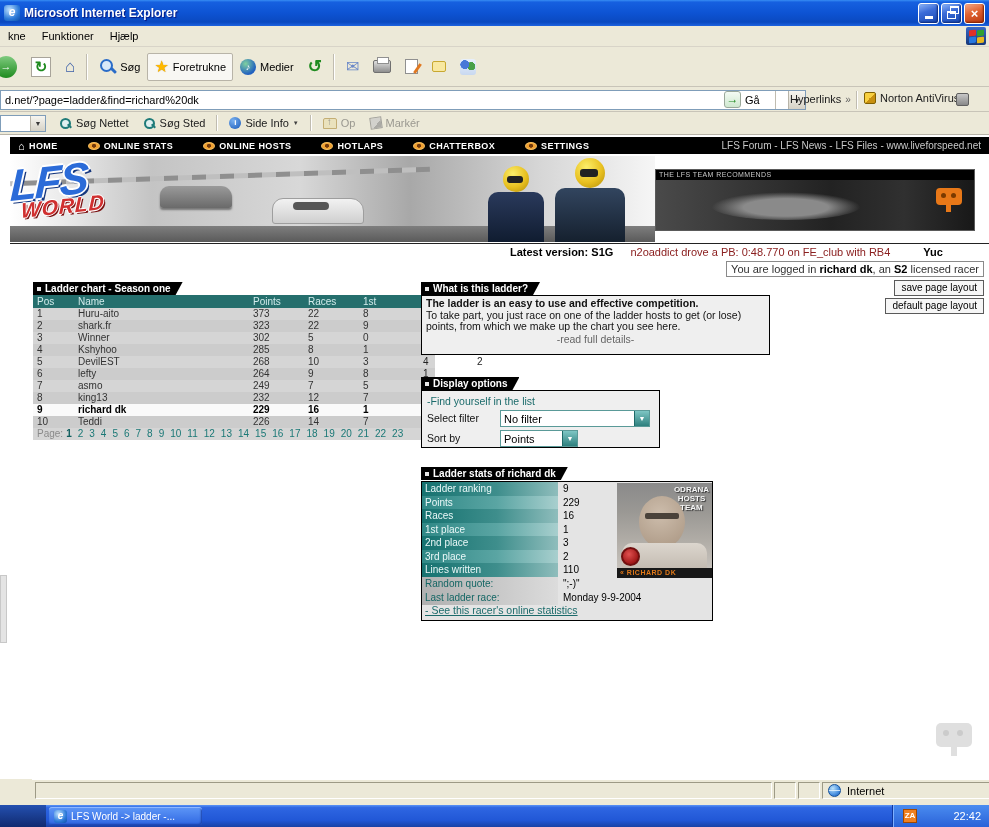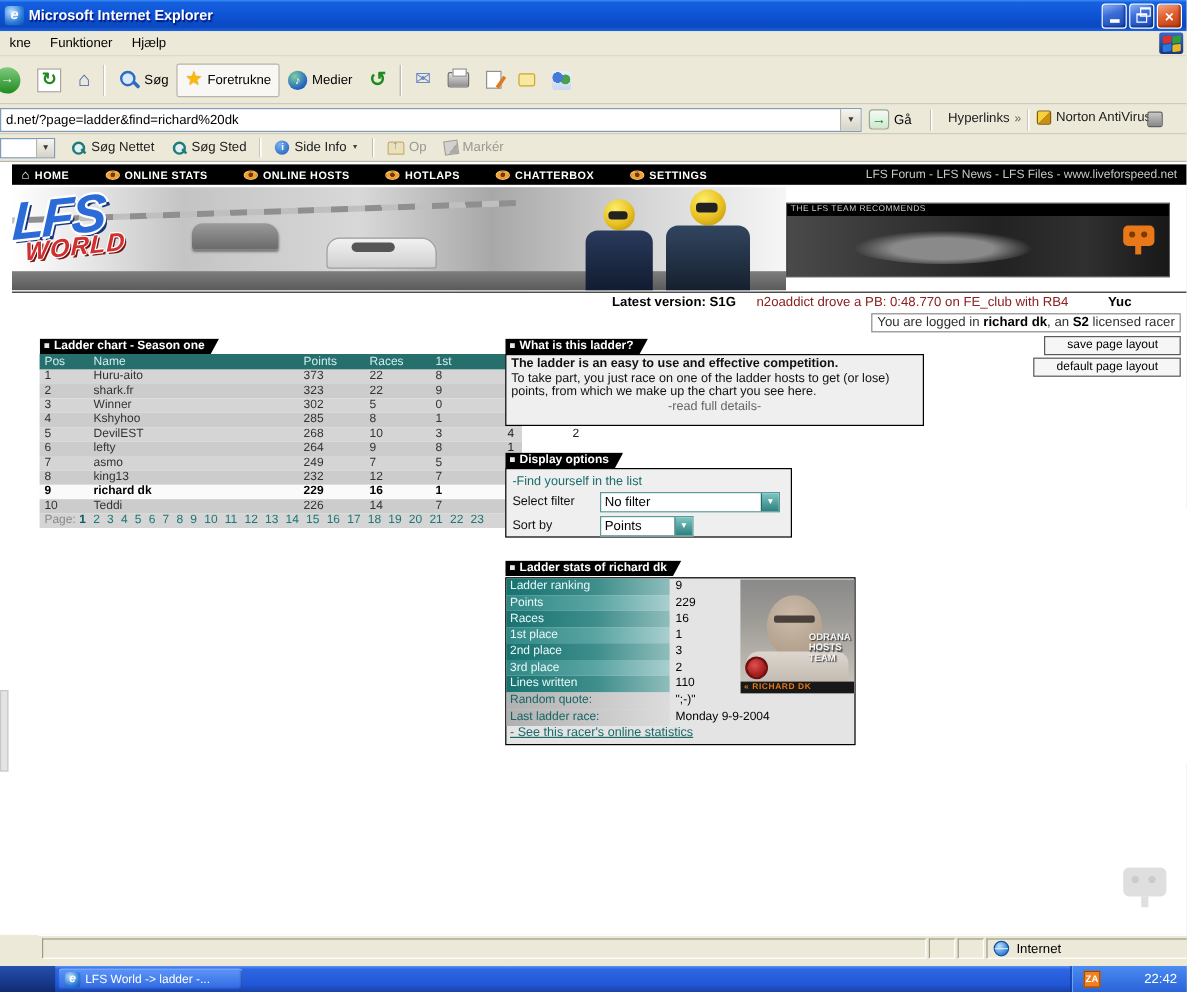--- a/index.html
+++ b/index.html
@@ -49,21 +49,21 @@
   .ico-edit{width:13px;height:15px;background:#fff;border:1px solid #909090;position:relative;}
   .ico-edit::before{content:"";position:absolute;right:-2px;top:3px;width:3px;height:11px;background:#E07820;transform:rotate(35deg);}
   .ico-discuss{width:14px;height:11px;background:#F8E8A0;border:1px solid #C8A830;border-radius:2px;}
   .ico-msn{width:16px;height:16px;background:
       radial-gradient(circle at 30% 35%,#4878D8 0 28%,transparent 30%),
       radial-gradient(circle at 70% 45%,#48A048 0 28%,transparent 30%),
       linear-gradient(0deg,#C8D8F0,#E8F0FC);border-radius:3px;}
 
   
   .addressbar{position:absolute;left:0;top:87px;width:989px;height:25px;background:#ECE9D8;border-bottom:1px solid #C8C4B8;}
-  .addr-field{position:absolute;left:0;top:3px;width:718px;height:20px;background:#fff;border:1px solid #7F9DB9;display:flex;align-items:center;font-size:11px;padding-left:4px;color:#000;}
+  .addr-field{position:absolute;left:0;top:3px;width:806px;height:20px;background:#fff;border:1px solid #7F9DB9;display:flex;align-items:center;font-size:11px;padding-left:4px;color:#000;}
   .addr-drop{margin-left:auto;width:17px;height:18px;background:linear-gradient(#F6F5F0,#D6D2C6);border-left:1px solid #B8B4A8;display:flex;align-items:center;justify-content:center;font-size:7px;color:#3A3A3A;}
   .go-btn{position:absolute;left:724px;top:4px;display:flex;align-items:center;gap:4px;font-size:11px;}
   .go-ico{width:17px;height:17px;border:1px solid #9AA89A;border-radius:3px;background:linear-gradient(#F4FBF4,#CFE8CF);color:#1F8B1F;font-weight:bold;font-size:12px;text-align:center;line-height:15px;}
   .links-lbl{position:absolute;left:790px;top:6px;font-size:11px;color:#202020;}
   .chev{color:#606060;margin-left:4px;font-size:10px;}
   .norton{position:absolute;left:864px;top:5px;display:flex;align-items:center;gap:4px;font-size:11px;color:#202020;}
   .ico-norton{width:12px;height:12px;background:linear-gradient(135deg,#F8D040 50%,#C89010 50%);border:1px solid #806000;border-radius:2px;}
   .tiny-arrow{font-size:6px;color:#404040;}
   .norton-extra{position:absolute;left:956px;top:6px;width:13px;height:13px;background:linear-gradient(#C8C8C8,#888);border:1px solid #606060;border-radius:2px;}
   .vsep{position:absolute;top:4px;width:2px;height:18px;background:linear-gradient(90deg,#C0BCB0 0 1px,#fff 1px 2px);}
@@ -126,21 +126,21 @@
   .hr-line{position:absolute;left:10px;top:108px;width:979px;height:1px;background:#222;}
 
   .ticker{position:absolute;left:510px;top:111px;white-space:nowrap;font-size:11px;}
   .ticker-latest{font-weight:bold;color:#000;margin-right:14px;}
   .ticker-pb{color:#8B2020;margin-right:30px;}
   .ticker-next{font-weight:bold;color:#000;}
 
   .loginbox{position:absolute;right:5px;top:126px;height:16px;border:1px solid #8A8A8A;background:#fff;font-size:11px;line-height:14px;padding:0 4px;color:#303030;white-space:nowrap;}
   .loginbox b{color:#000;}
 
-  .pgbtn{position:absolute;right:5px;border:1px solid #5A5A5A;background:#F6F6F6;font-size:10px;line-height:12px;padding:1px 18px;cursor:pointer;white-space:nowrap;}
+  .pgbtn{position:absolute;right:5px;border:1px solid #5A5A5A;background:#F6F6F6;font-size:10px;line-height:12px;padding:1px 6px;cursor:pointer;white-space:nowrap;}
   #savebtn{top:145px;} #defaultbtn{top:163px;}
 
   .sec-hdr{position:absolute;height:13px;background:#000;color:#fff;font-size:10px;font-weight:bold;line-height:13px;padding:0 12px 0 4px;
     clip-path:polygon(0 0,100% 0,calc(100% - 7px) 100%,0 100%);white-space:nowrap;}
   .bullet{display:inline-block;width:4px;height:4px;background:#E8E8E8;margin:0 4px 1px 0;vertical-align:middle;}
 
   
   .ladder-table{position:absolute;left:33px;top:160px;width:402px;}
   .lhead{display:flex;height:13px;background:#256F6D;color:#D2ECEC;font-size:10px;line-height:13px;}
   .lrow{display:flex;height:12px;background:#D5D5D5;color:#333;font-size:10px;line-height:12px;}
@@ -173,21 +173,21 @@
   .teal-a .slabel{background:linear-gradient(90deg,#167270 0%,#3E8E8C 55%,#8FBDBC 100%);color:#EAF8F8;}
   .teal-b .slabel{background:linear-gradient(90deg,#2F8886 0%,#5AA5A3 55%,#A8CFCE 100%);color:#EAF8F8;}
   .sgray .slabel{background:linear-gradient(90deg,#B0B0B0,#DCDCDC);color:#146664;}
   .svalue{padding-left:5px;color:#000;}
   .stats-link{position:absolute;left:3px;top:122px;font-size:10.5px;color:#1B6B6B;cursor:pointer;text-decoration:underline;}
   .photo{position:absolute;left:195px;top:1px;width:95px;height:95px;overflow:hidden;
     background:linear-gradient(180deg,#8A8A8A 0%,#9A9894 30%,#B0ACA6 60%,#CFCAC4 100%);}
   .face{position:absolute;left:22px;top:13px;width:46px;height:52px;border-radius:50%;background:radial-gradient(circle at 45% 35%,#CDbdAC,#A89480);}
   .shades{position:absolute;left:28px;top:30px;width:34px;height:6px;background:#4A423A;border-radius:2px;}
   .shirt{position:absolute;left:5px;bottom:10px;width:85px;height:25px;border-radius:10px 10px 0 0;background:linear-gradient(#DCD6CE,#C4BCB2);}
-  .photo-team{position:absolute;right:3px;top:2px;text-align:left;font-size:8px;font-weight:bold;color:#F4F4F4;line-height:9px;text-shadow:1px 1px 1px #333;margin-top:41px;}
+  .photo-team{position:absolute;right:3px;top:2px;text-align:center;font-size:8px;font-weight:bold;color:#F4F4F4;line-height:9px;text-shadow:1px 1px 1px #333;}
   .team-logo{position:absolute;left:4px;bottom:12px;width:19px;height:19px;border-radius:50%;background:radial-gradient(circle at 40% 35%,#E05050,#A01818 70%);border:2px solid #701010;}
   .photo-cap{position:absolute;left:0;bottom:0;width:100%;height:10px;background:#181818;color:#E07818;font-size:7px;font-weight:bold;line-height:10px;letter-spacing:.5px;padding-left:3px;}
 
   .watermark{position:absolute;left:936px;top:588px;width:36px;height:24px;background:#DFDFDF;border-radius:5px;}
   .watermark::before{content:"";position:absolute;left:7px;top:7px;width:6px;height:6px;border-radius:50%;background:#CBCBCB;box-shadow:14px 0 0 #CBCBCB;}
   .watermark::after{content:"";position:absolute;left:15px;bottom:-9px;width:6px;height:9px;background:#DFDFDF;}
   .left-artifact{position:absolute;left:0;top:440px;width:7px;height:68px;background:#E4E4E4;border:1px solid #C8C8C8;}
 
   
   .statusbar{position:absolute;left:0;top:779px;width:989px;height:22px;background:#ECE9D8;border-top:1px solid #fff;display:flex;align-items:center;padding:0 3px;gap:2px;margin-left:32px;}

